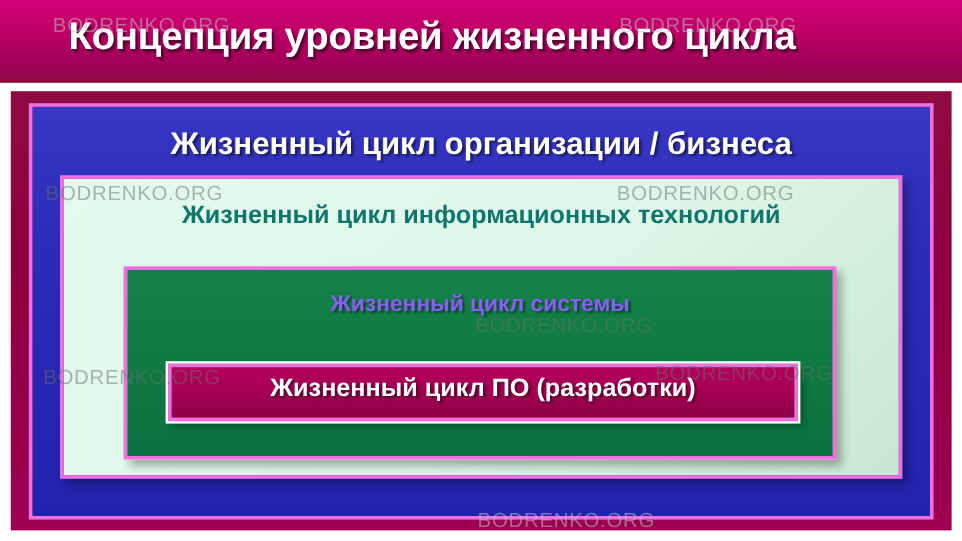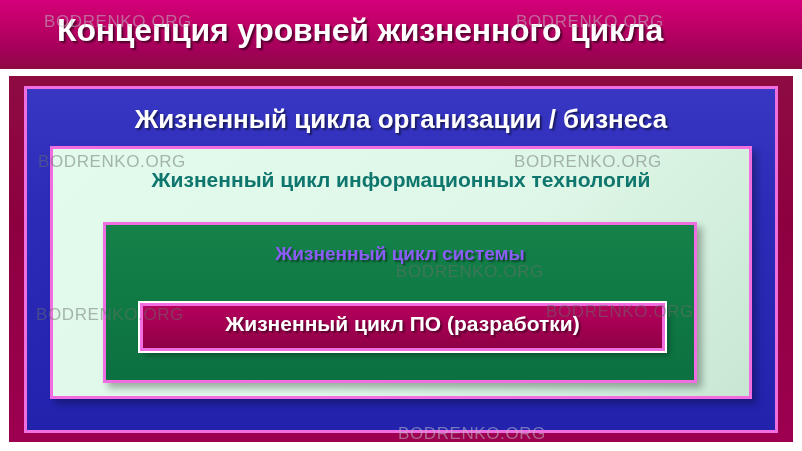--- a/index.html
+++ b/index.html
@@ -181,21 +181,21 @@
 <body>
 
 <div id="slide">
 
   <div class="title-banner"></div>
   <div class="title-text">Концепция уровней жизненного цикла</div>
 
   <div class="frame-outer"></div>
 
   <div class="box-blue"></div>
-  <div class="label-blue">Жизненный цикла организации  /  бизнеса</div>
+  <div class="label-blue">Жизненный цикл организации  /  бизнеса</div>
 
   <div class="box-mint"></div>
   <div class="label-mint">Жизненный цикл информационных технологий</div>
 
   <div class="box-green"></div>
   <div class="label-green">Жизненный цикл системы</div>
 
   <div class="box-magenta"></div>
   <div class="label-magenta">Жизненный цикл ПО (разработки)</div>
 

